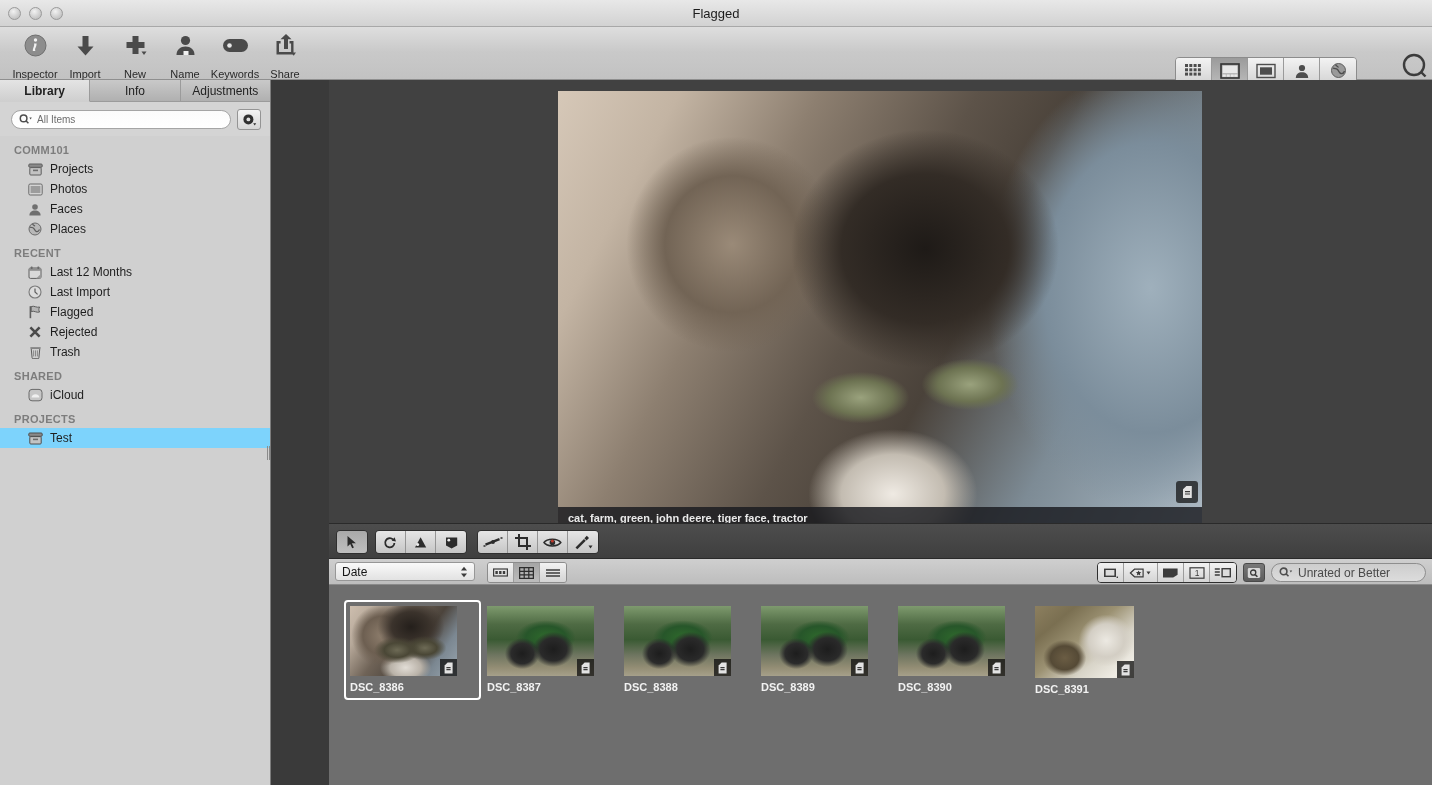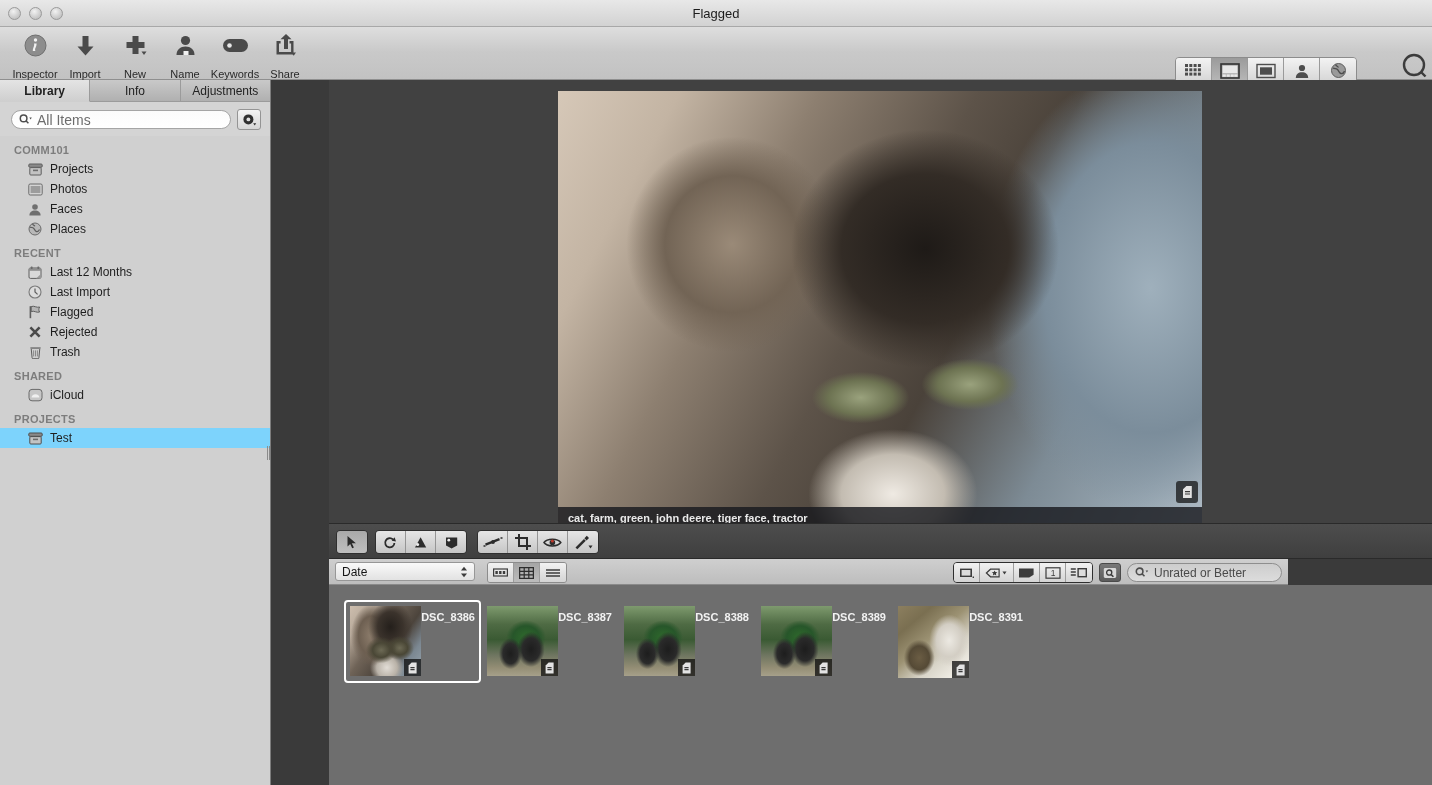--- a/index.html
+++ b/index.html
@@ -83,21 +83,21 @@
     font-weight:bold; border-bottom:1px solid #cfcfcf;
   }
   .sb-search-row {
     display:flex; align-items:center; gap:6px; padding:7px 9px 6px 11px;
     background:#d4d4d4;
   }
   .search-pill {
     flex:1; height:19px; border-radius:10px;
     background:linear-gradient(to bottom,#fbfbfb,#ffffff);
     border:1px solid #a5a5a5; display:flex; align-items:center; padding:0 7px;
-    font-size:14px; color:#6d6d6d;
+    font-size:10px; color:#6d6d6d;
   }
   .pill-txt { margin-left:5px; }
   .gear-btn {
     width:24px; height:21px; border-radius:3px;
     background:linear-gradient(to bottom,#f4f4f4,#d6d6d6);
     border:1px solid #949494; display:flex; align-items:center; justify-content:center;
   }
   .sb-list { background:#d0d0d0; height:calc(100% - 22px - 33px); overflow:hidden; }
   .sb-head {
     font-size:11px; font-weight:bold; color:#7d7d7d;
@@ -149,21 +149,21 @@
   .ts-btn {
     width:30px; height:22px; display:flex; align-items:center; justify-content:center;
     background:linear-gradient(to bottom,#e6e6e6,#c6c6c6);
     border-right:1px solid #959595;
   }
   .ts-btn:last-child { border-right:none; }
   .ts-btn.on { background:linear-gradient(to bottom,#a9a9a9,#bfbfbf); }
 
   
   .filterbar {
-    position:absolute; left:329px; top:559px; width:959px; height:26px;
+    position:absolute; left:329px; top:559px; width:1103px; height:26px;
     background:linear-gradient(to bottom,#cfcfcf,#bdbdbd);
     border-bottom:1px solid #8a8a8a;
   }
   .sortsel {
     position:absolute; left:6px; top:3px; width:140px; height:19px;
     background:linear-gradient(to bottom,#fafafa,#e2e2e2);
     border:1px solid #979797; border-radius:3px;
     display:flex; align-items:center; padding:0 6px; font-size:12px; color:#151515;
   }
   .stepper { margin-left:auto; display:flex; flex-direction:column; gap:1px; }
@@ -191,21 +191,21 @@
     font-size:12px; color:#4a4a4a;
   }
 
   
   .browser {
     position:absolute; left:329px; top:585px; width:1103px; height:200px;
     background:#6e6e6e;
   }
   .thumbs { display:flex; padding:15px 0 0 15px; gap:0; }
   .thumb-cell {
-    width:137px; display:flex; flex-direction:row; align-items:flex-start;
+    width:137px; display:flex; flex-direction:column; align-items:flex-start;
     padding:6px 6px 5px 6px; border-radius:4px;
   }
   .thumb-cell.sel { background:#6e6e6e; border:2px solid #ffffff; padding:4px 4px 3px 4px; }
   .thumb-img {
     position:relative; width:107px; height:70px; overflow:hidden; background:#555;
   }
   .thumb-img.tall { width:99px; height:72px; }
   .th-badge {
     position:absolute; right:0; bottom:0; width:17px; height:17px;
     background:rgba(18,18,18,.78);
@@ -752,20 +752,31 @@
           <div class="th-badge">
             <svg width="11" height="12" viewBox="0 0 11 12">
               <path d="M1.6 3.6 4.6.6h5v10.8h-8z" fill="#e3e3e3"></path>
               <path d="M3.4 5.6h4.2M3.4 7.6h4.2" stroke="#3a3a3a" stroke-width="1.1"></path>
             </svg>
           </div>
         </div>
         <div class="thumb-lbl">DSC_8389</div>
       </div>
 
+      <div class="thumb-cell">
+        <div class="thumb-img px-tractor">
+          <div class="th-badge">
+            <svg width="11" height="12" viewBox="0 0 11 12">
+              <path d="M1.6 3.6 4.6.6h5v10.8h-8z" fill="#e3e3e3"></path>
+              <path d="M3.4 5.6h4.2M3.4 7.6h4.2" stroke="#3a3a3a" stroke-width="1.1"></path>
+            </svg>
+          </div>
+        </div>
+        <div class="thumb-lbl">DSC_8390</div>
+      </div>
 
       <div class="thumb-cell">
         <div class="thumb-img tall px-white">
           <div class="th-badge">
             <svg width="11" height="12" viewBox="0 0 11 12">
               <path d="M1.6 3.6 4.6.6h5v10.8h-8z" fill="#e3e3e3"></path>
               <path d="M3.4 5.6h4.2M3.4 7.6h4.2" stroke="#3a3a3a" stroke-width="1.1"></path>
             </svg>
           </div>
         </div>

